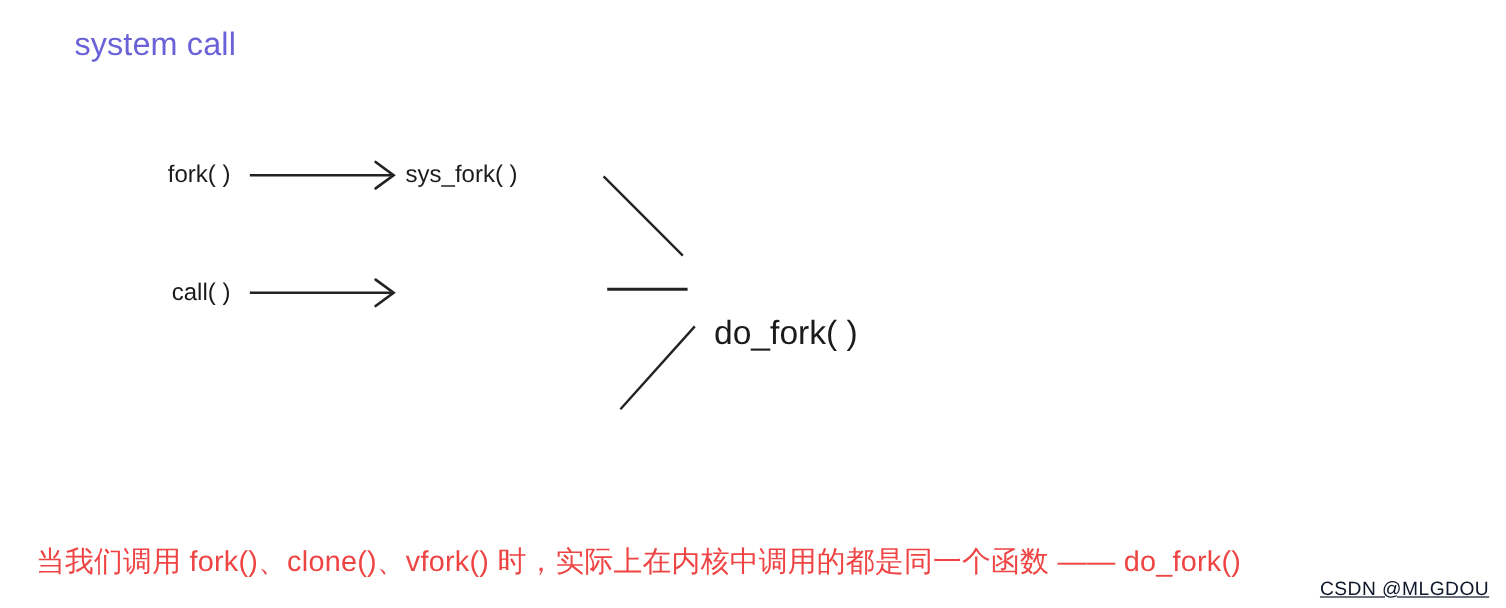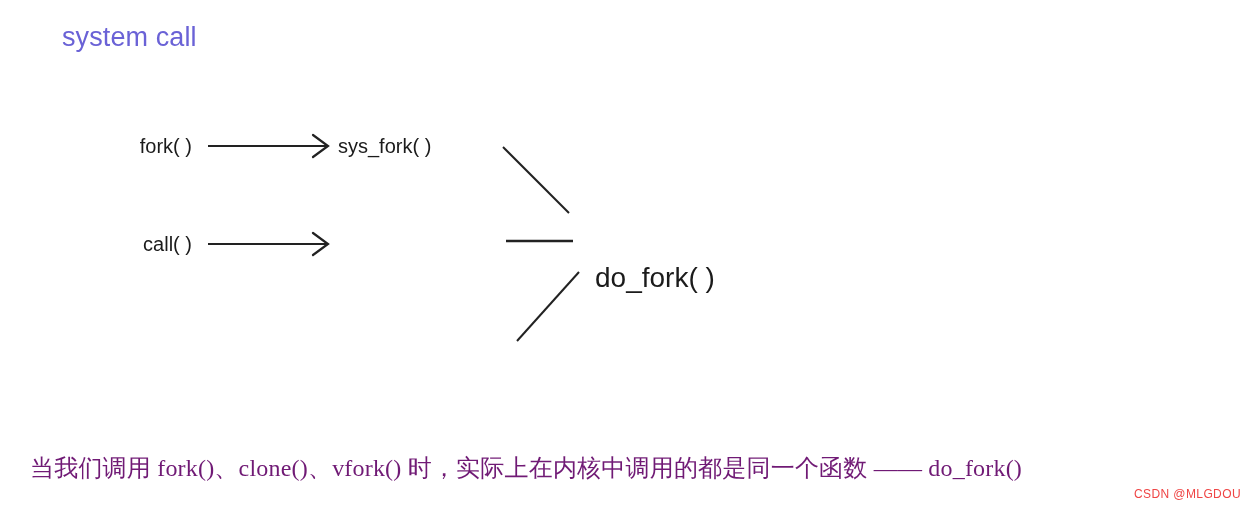--- a/index.html
+++ b/index.html
@@ -101,38 +101,39 @@
     height: 507px;
     pointer-events: none;
     overflow: visible;
   }
 
   
   #caption {
     position: absolute;
     left: 30px;
     top: 452px;
-    font-family: Liberation Serif, serif;
+    font-family: Liberation Sans, sans-serif;
     font-size: 24px;
     font-weight: 400;
-    color: #701a75;
+    color: #ef4444;
     white-space: nowrap;
     letter-spacing: 0.2px;
   }
 
   
   #watermark {
     position: absolute;
     right: 14px;
     bottom: 6px;
     font-family: "Liberation Sans", sans-serif;
-    font-size: 12px;
-    color: #ef4444;
+    font-size: 16px;
+    color: #0f172a;
     letter-spacing: 0.4px;
     white-space: nowrap;
+    text-decoration: underline;
   }
 </style>
 </head>
 <body>
 
 <div class="canvas">
 
   <div id="hdr-system-call" class="col-header">system call</div>
 
 

